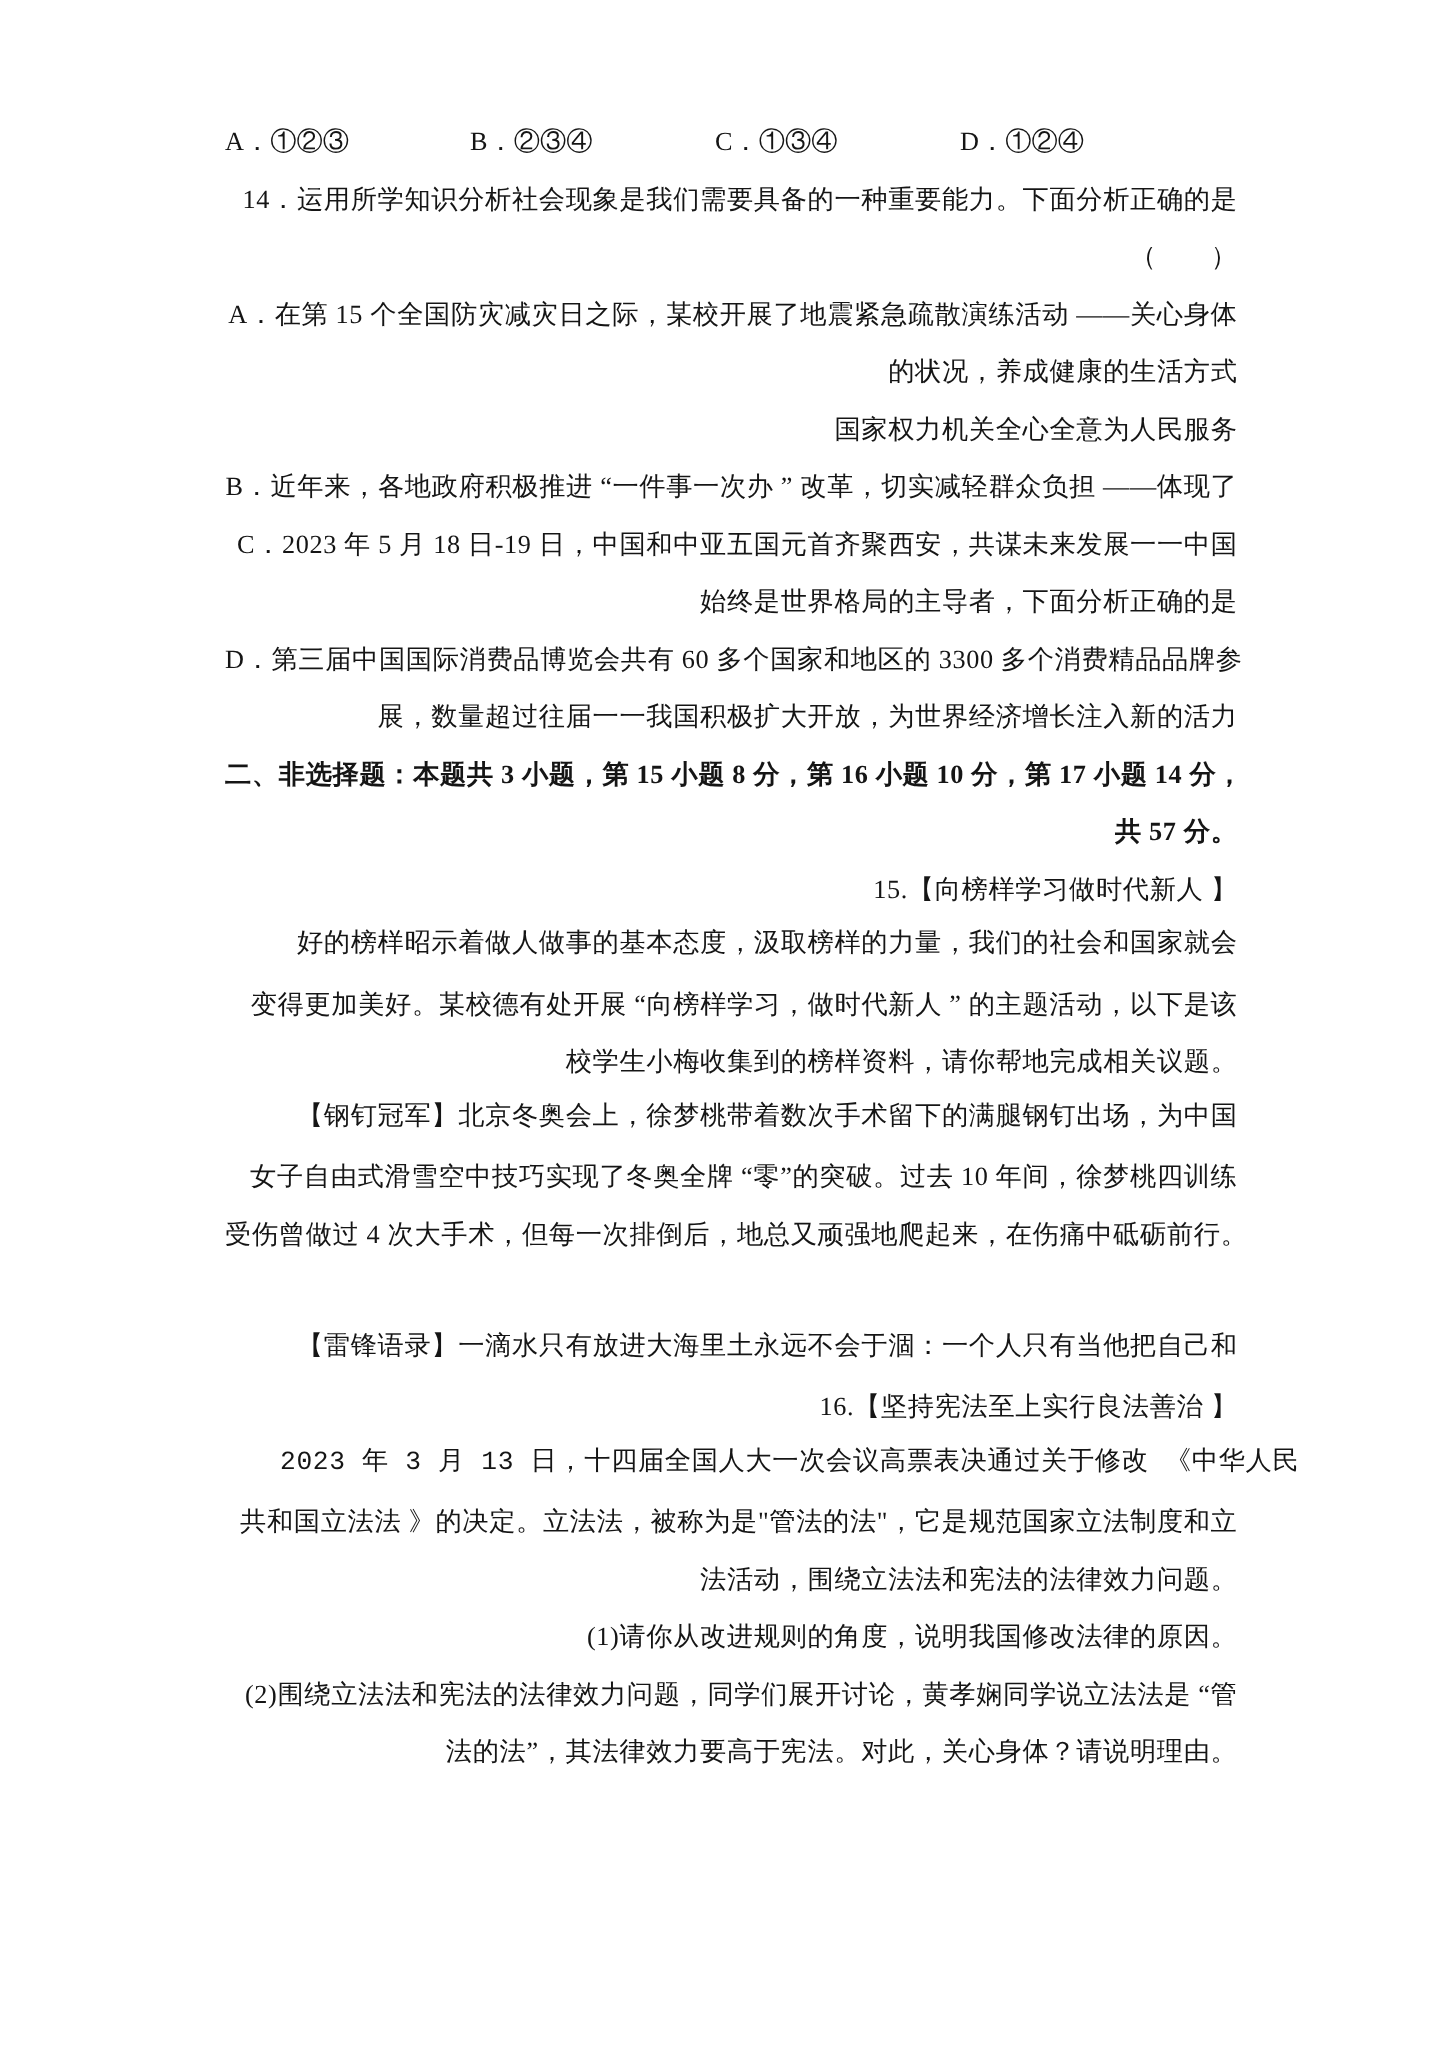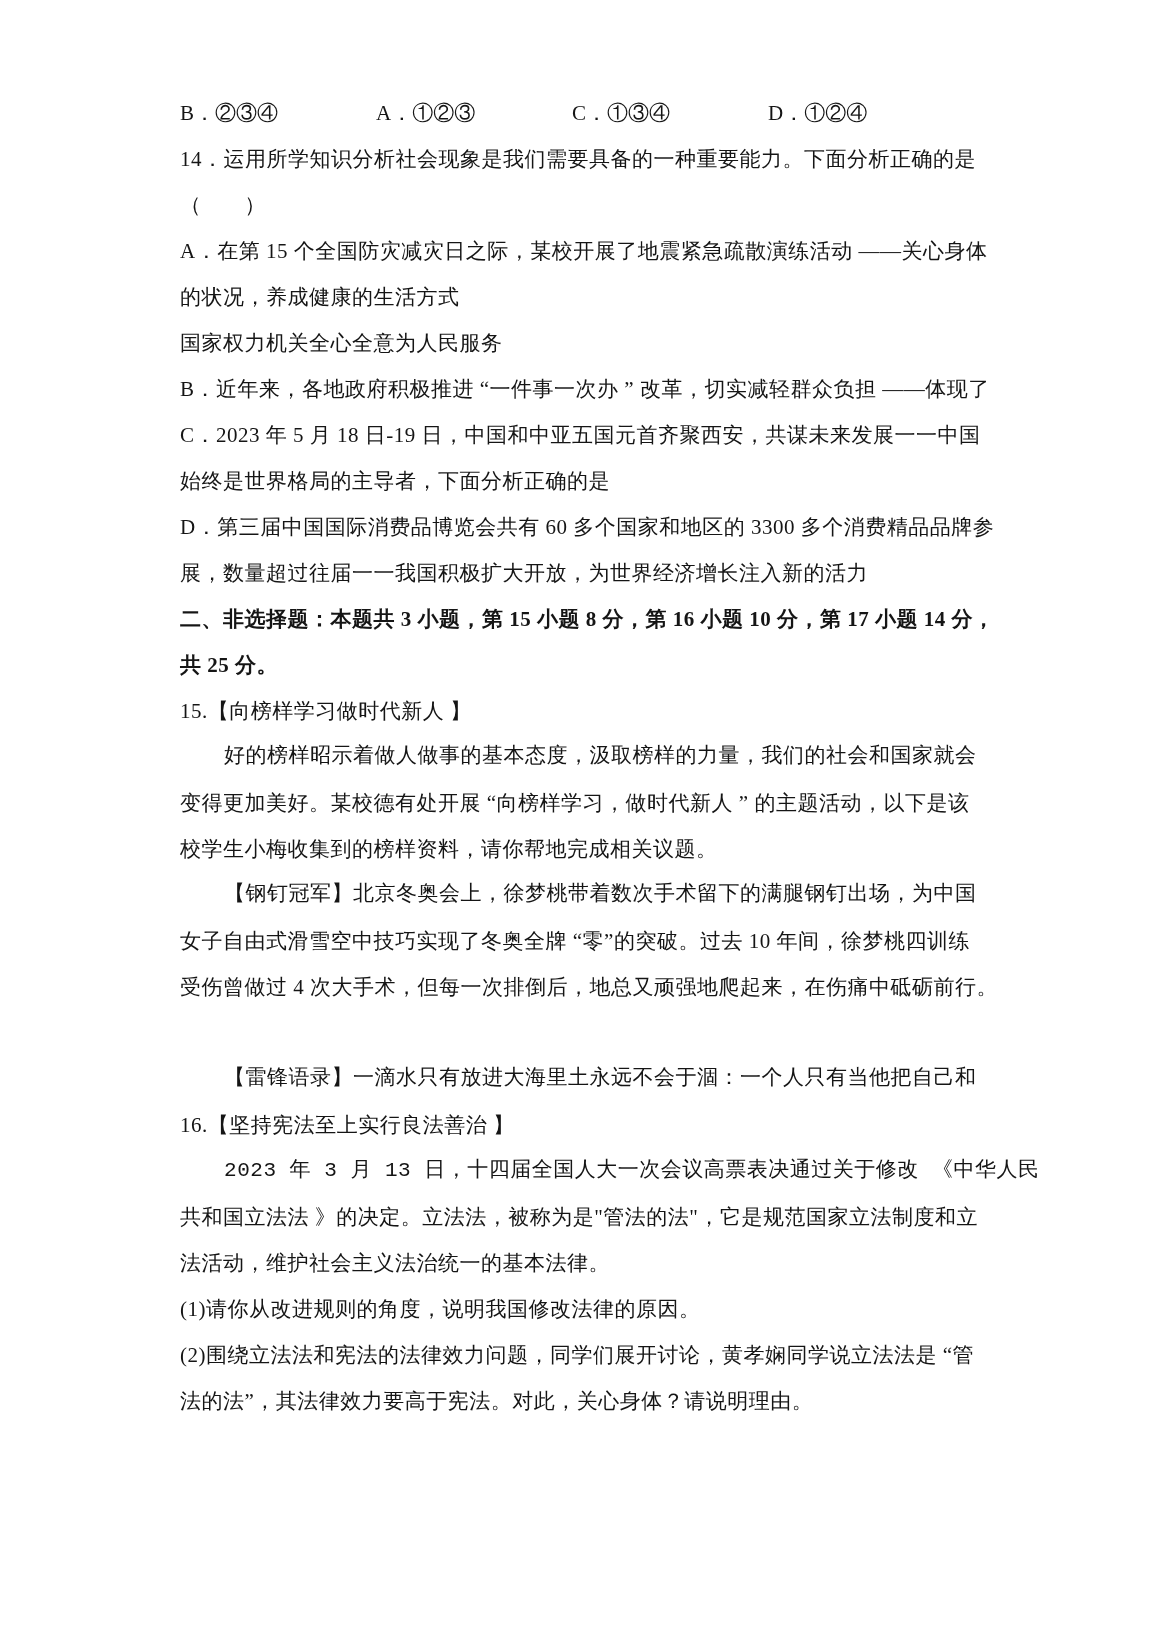--- a/index.html
+++ b/index.html
@@ -34,64 +34,65 @@
   }
   .options-row .opt:last-child {
     width: auto;
   }
   .doc-lines .line {
     font-size: 21px;
     line-height: 46px;
     height: 46px;
     white-space: nowrap;
     letter-spacing: 0.5px;
+    text-align: right;
   }
   .doc-lines .line.bold {
     font-weight: bold;
   }
   .doc-lines .line.indent {
     padding-left: 2.1em;
     font-family: Liberation Mono, monospace;
   }
   .doc-lines .line.gap {
     margin-top: 46px;
   }
 </style>
 </head>
 <body>
 
 <div class="page">
   <div class="options-row">
+      <span class="opt">A．①②③</span>
       <span class="opt">B．②③④</span>
-      <span class="opt">A．①②③</span>
       <span class="opt">C．①③④</span>
       <span class="opt">D．①②④</span>
     </div>
   <div class="doc-lines">
       <div class="line">14．运用所学知识分析社会现象是我们需要具备的一种重要能力。下面分析正确的是</div>
       <div class="line">（　　）</div>
       <div class="line">A．在第 15 个全国防灾减灾日之际，某校开展了地震紧急疏散演练活动 ——关心身体</div>
       <div class="line">的状况，养成健康的生活方式</div>
       <div class="line">国家权力机关全心全意为人民服务</div>
       <div class="line">B．近年来，各地政府积极推进 “一件事一次办 ” 改革，切实减轻群众负担 ——体现了</div>
       <div class="line">C．2023 年 5 月 18 日-19 日，中国和中亚五国元首齐聚西安，共谋未来发展一一中国</div>
       <div class="line">始终是世界格局的主导者，下面分析正确的是</div>
       <div class="line">D．第三届中国国际消费品博览会共有 60 多个国家和地区的 3300 多个消费精品品牌参</div>
       <div class="line">展，数量超过往届一一我国积极扩大开放，为世界经济增长注入新的活力</div>
       <div class="line bold">二、非选择题：本题共 3 小题，第 15 小题 8 分，第 16 小题 10 分，第 17 小题 14 分，</div>
-      <div class="line bold">共 25 分。</div>
+      <div class="line bold">共 57 分。</div>
       <div class="line">15.【向榜样学习做时代新人 】</div>
       <div class="line indent">好的榜样昭示着做人做事的基本态度，汲取榜样的力量，我们的社会和国家就会</div>
       <div class="line">变得更加美好。某校德有处开展 “向榜样学习，做时代新人 ” 的主题活动，以下是该</div>
       <div class="line">校学生小梅收集到的榜样资料，请你帮地完成相关议题。</div>
       <div class="line indent">【钢钉冠军】北京冬奥会上，徐梦桃带着数次手术留下的满腿钢钉出场，为中国</div>
       <div class="line">女子自由式滑雪空中技巧实现了冬奥全牌 “零”的突破。过去 10 年间，徐梦桃四训练</div>
       <div class="line">受伤曾做过 4 次大手术，但每一次排倒后，地总又顽强地爬起来，在伤痛中砥砺前行。</div>
       <div class="line indent gap">【雷锋语录】一滴水只有放进大海里土永远不会于涸：一个人只有当他把自己和</div>
       <div class="line">16.【坚持宪法至上实行良法善治 】</div>
       <div class="line indent">2023 年 3 月 13 日，十四届全国人大一次会议高票表决通过关于修改 《中华人民</div>
       <div class="line">共和国立法法 》的决定。立法法，被称为是"管法的法"，它是规范国家立法制度和立</div>
-      <div class="line">法活动，维护社会主义法治统一的基本法律。</div>
+      <div class="line">法活动，围绕立法法和宪法的法律效力问题。</div>
       <div class="line">(1)请你从改进规则的角度，说明我国修改法律的原因。</div>
       <div class="line">(2)围绕立法法和宪法的法律效力问题，同学们展开讨论，黄孝娴同学说立法法是  “管</div>
       <div class="line">法的法”，其法律效力要高于宪法。对此，关心身体？请说明理由。</div>
     </div>
 </div>
 
 </body></html>

